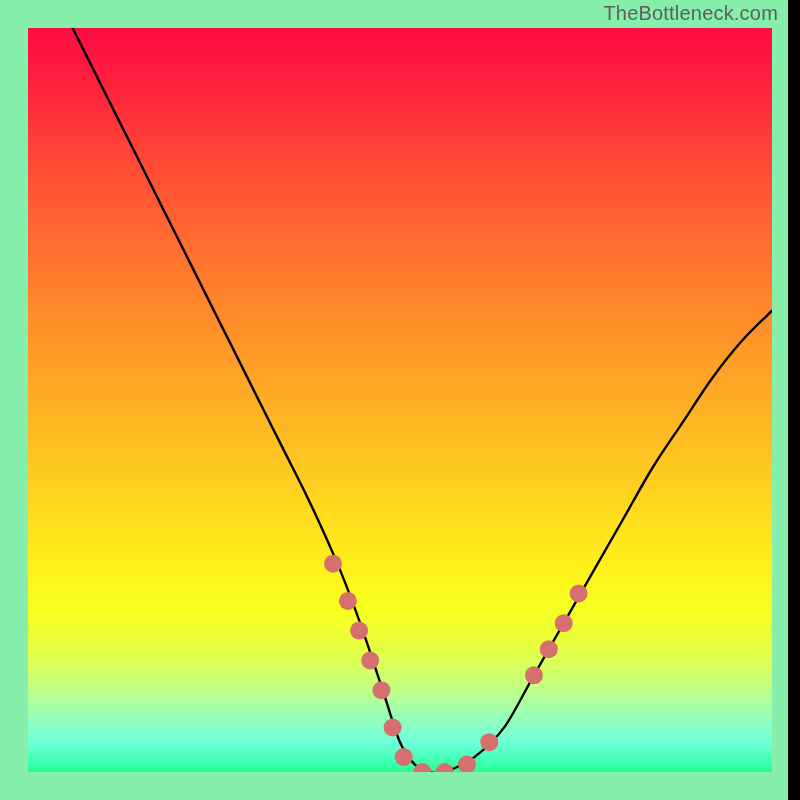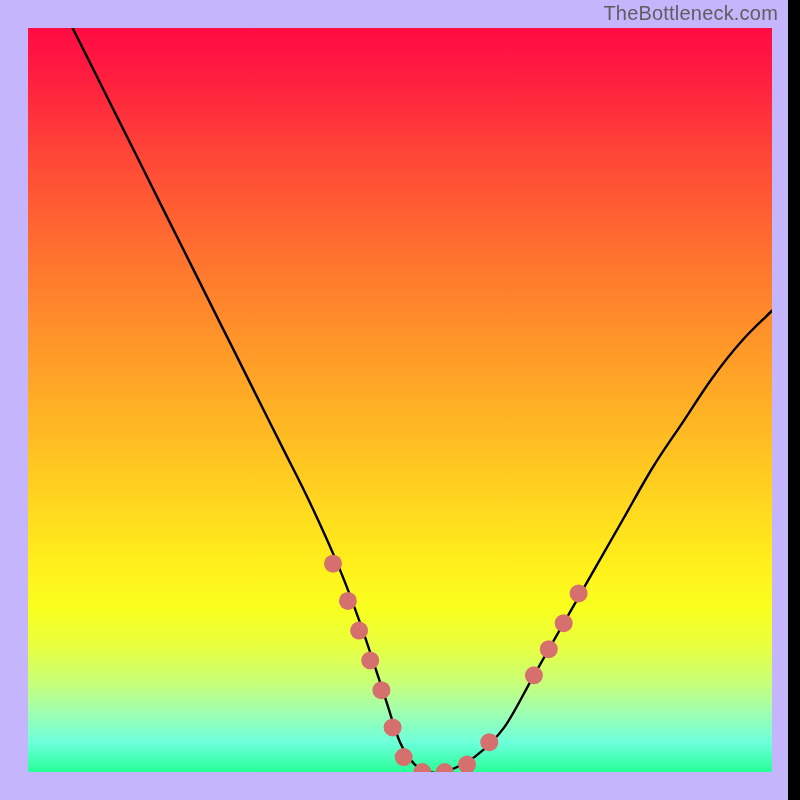--- a/index.html
+++ b/index.html
@@ -10,21 +10,21 @@
     background: #000;
     overflow: hidden;
     font-family: Arial, Helvetica, sans-serif;
   }
   .frame {
     position: absolute;
     top: 0;
     left: 0;
     width: 788px;
     height: 800px;
-    background: #c4b5fd;
+    background: #86efac;
   }
   .plot-area {
     position: absolute;
     top: 28px;
     left: 28px;
     width: 744px;
     height: 744px;
     overflow: hidden;
   }
   .gradient-bg {

